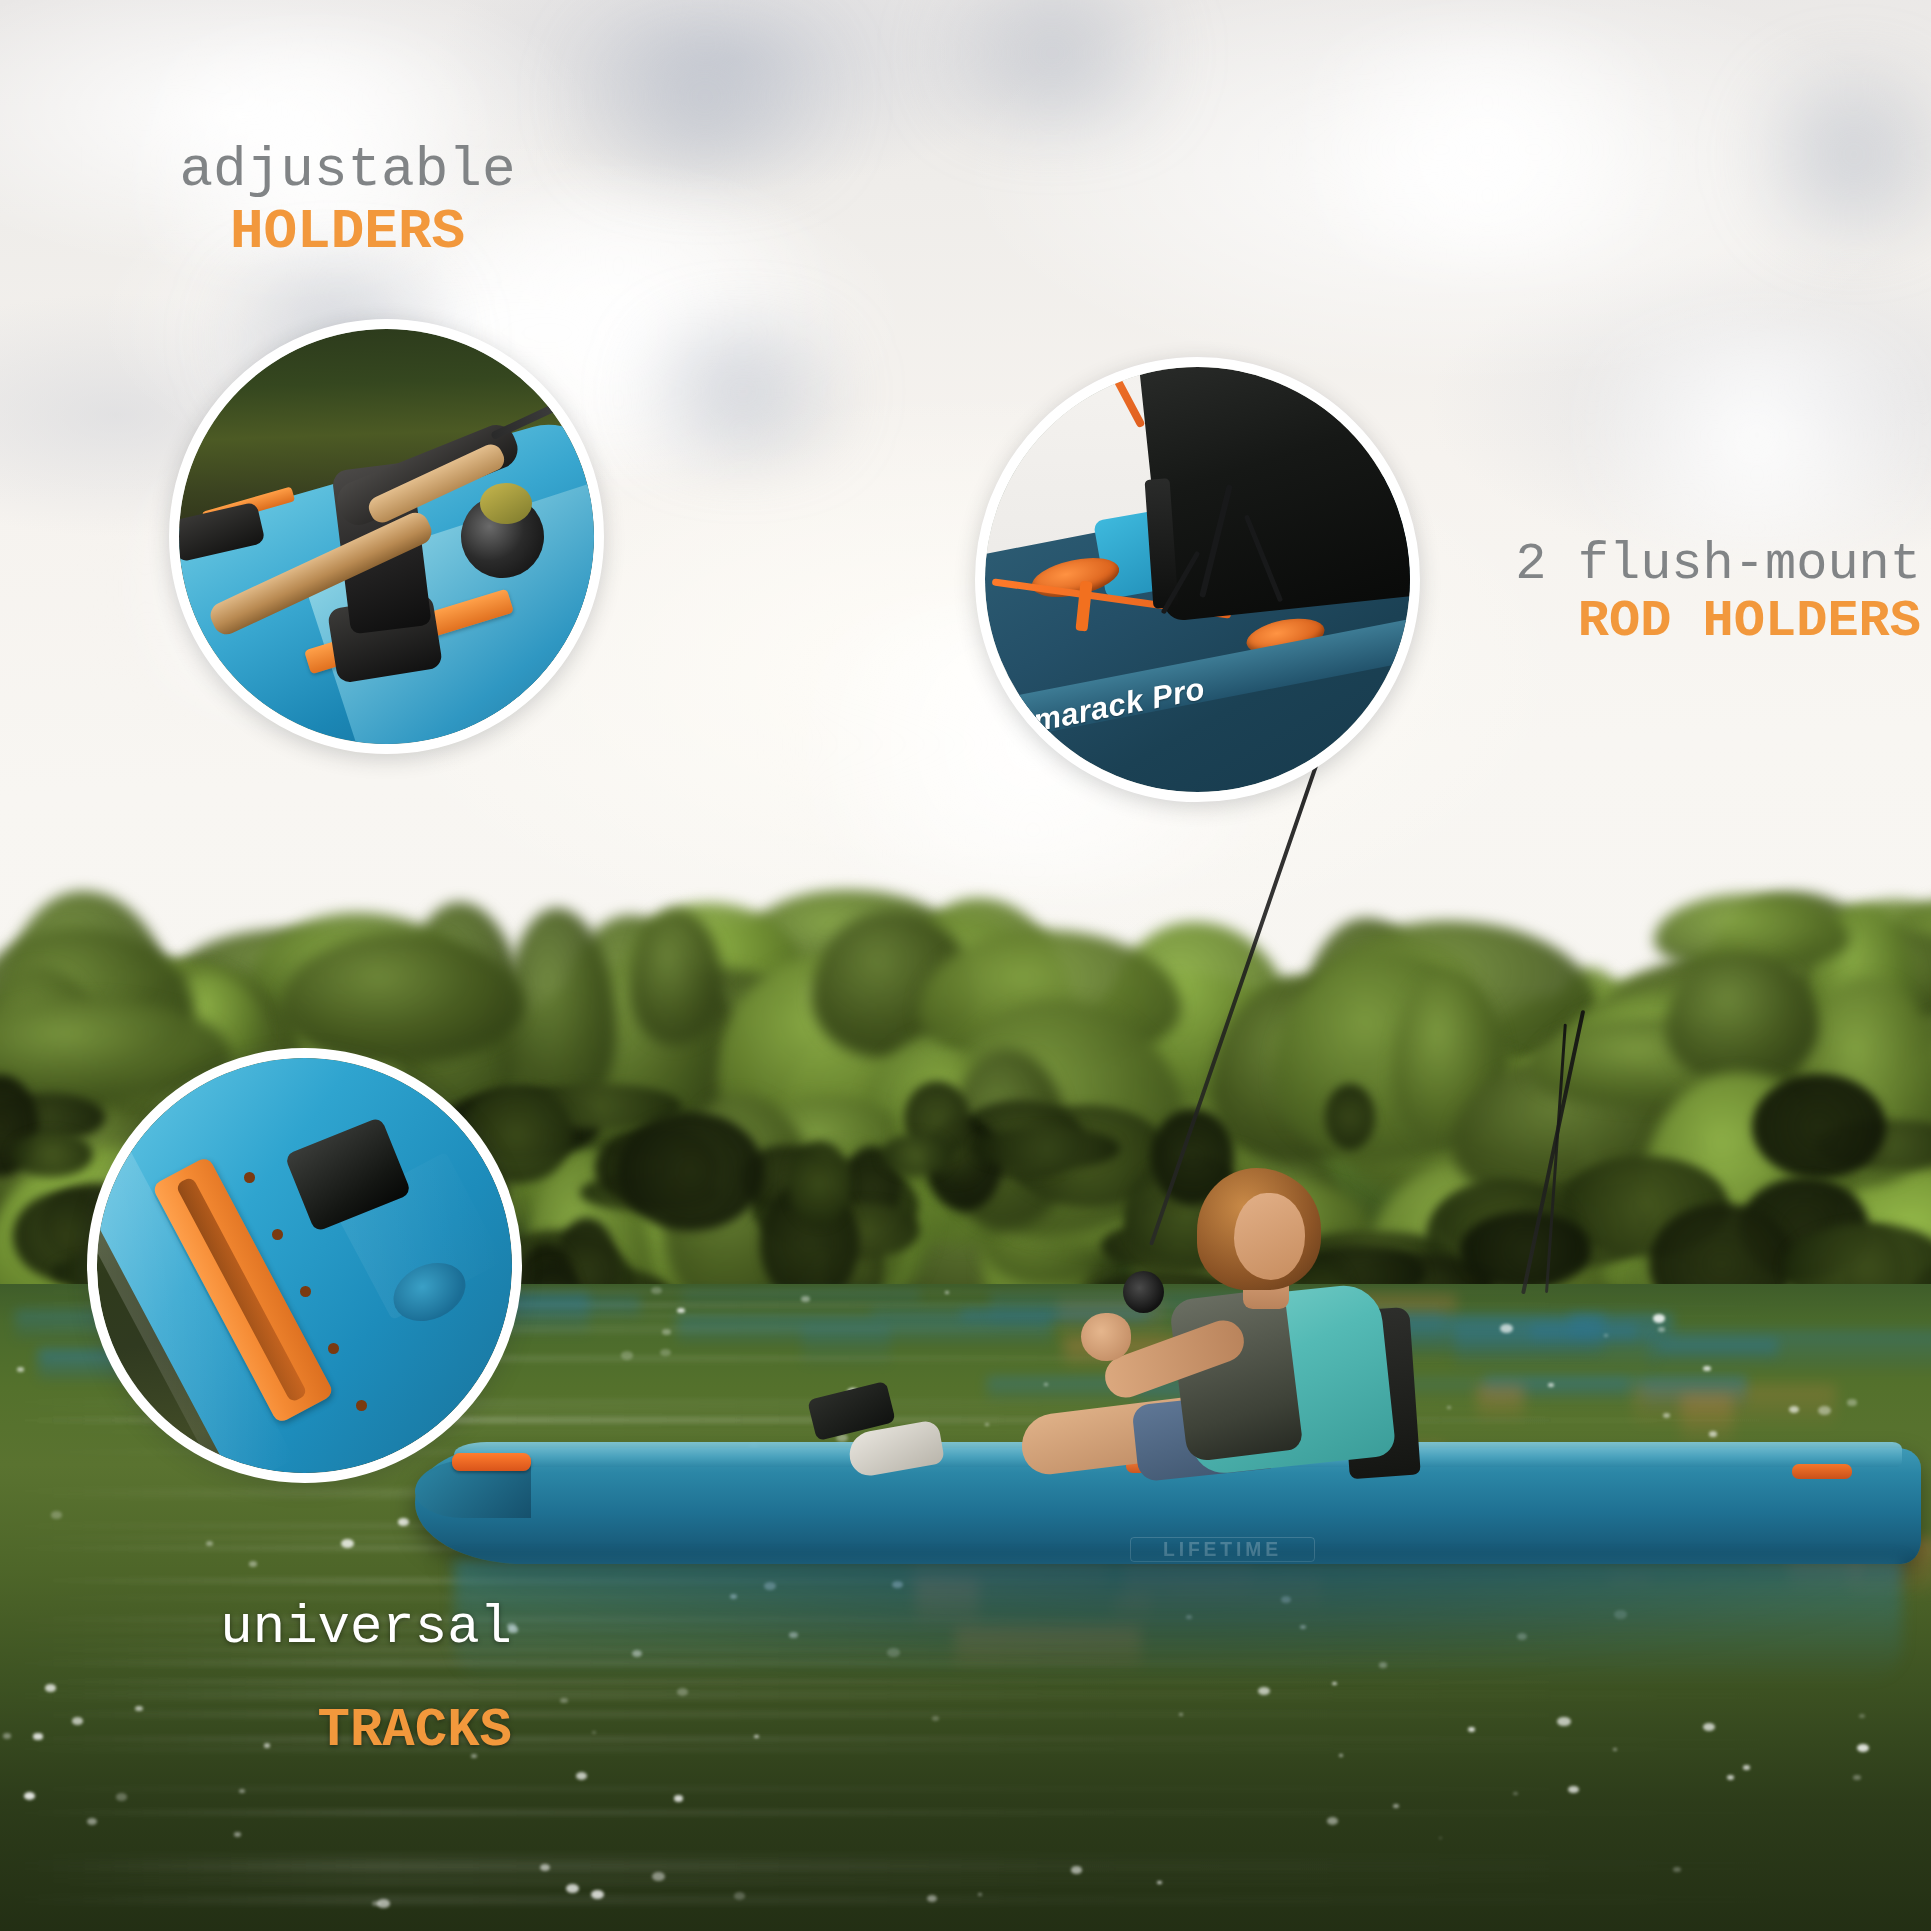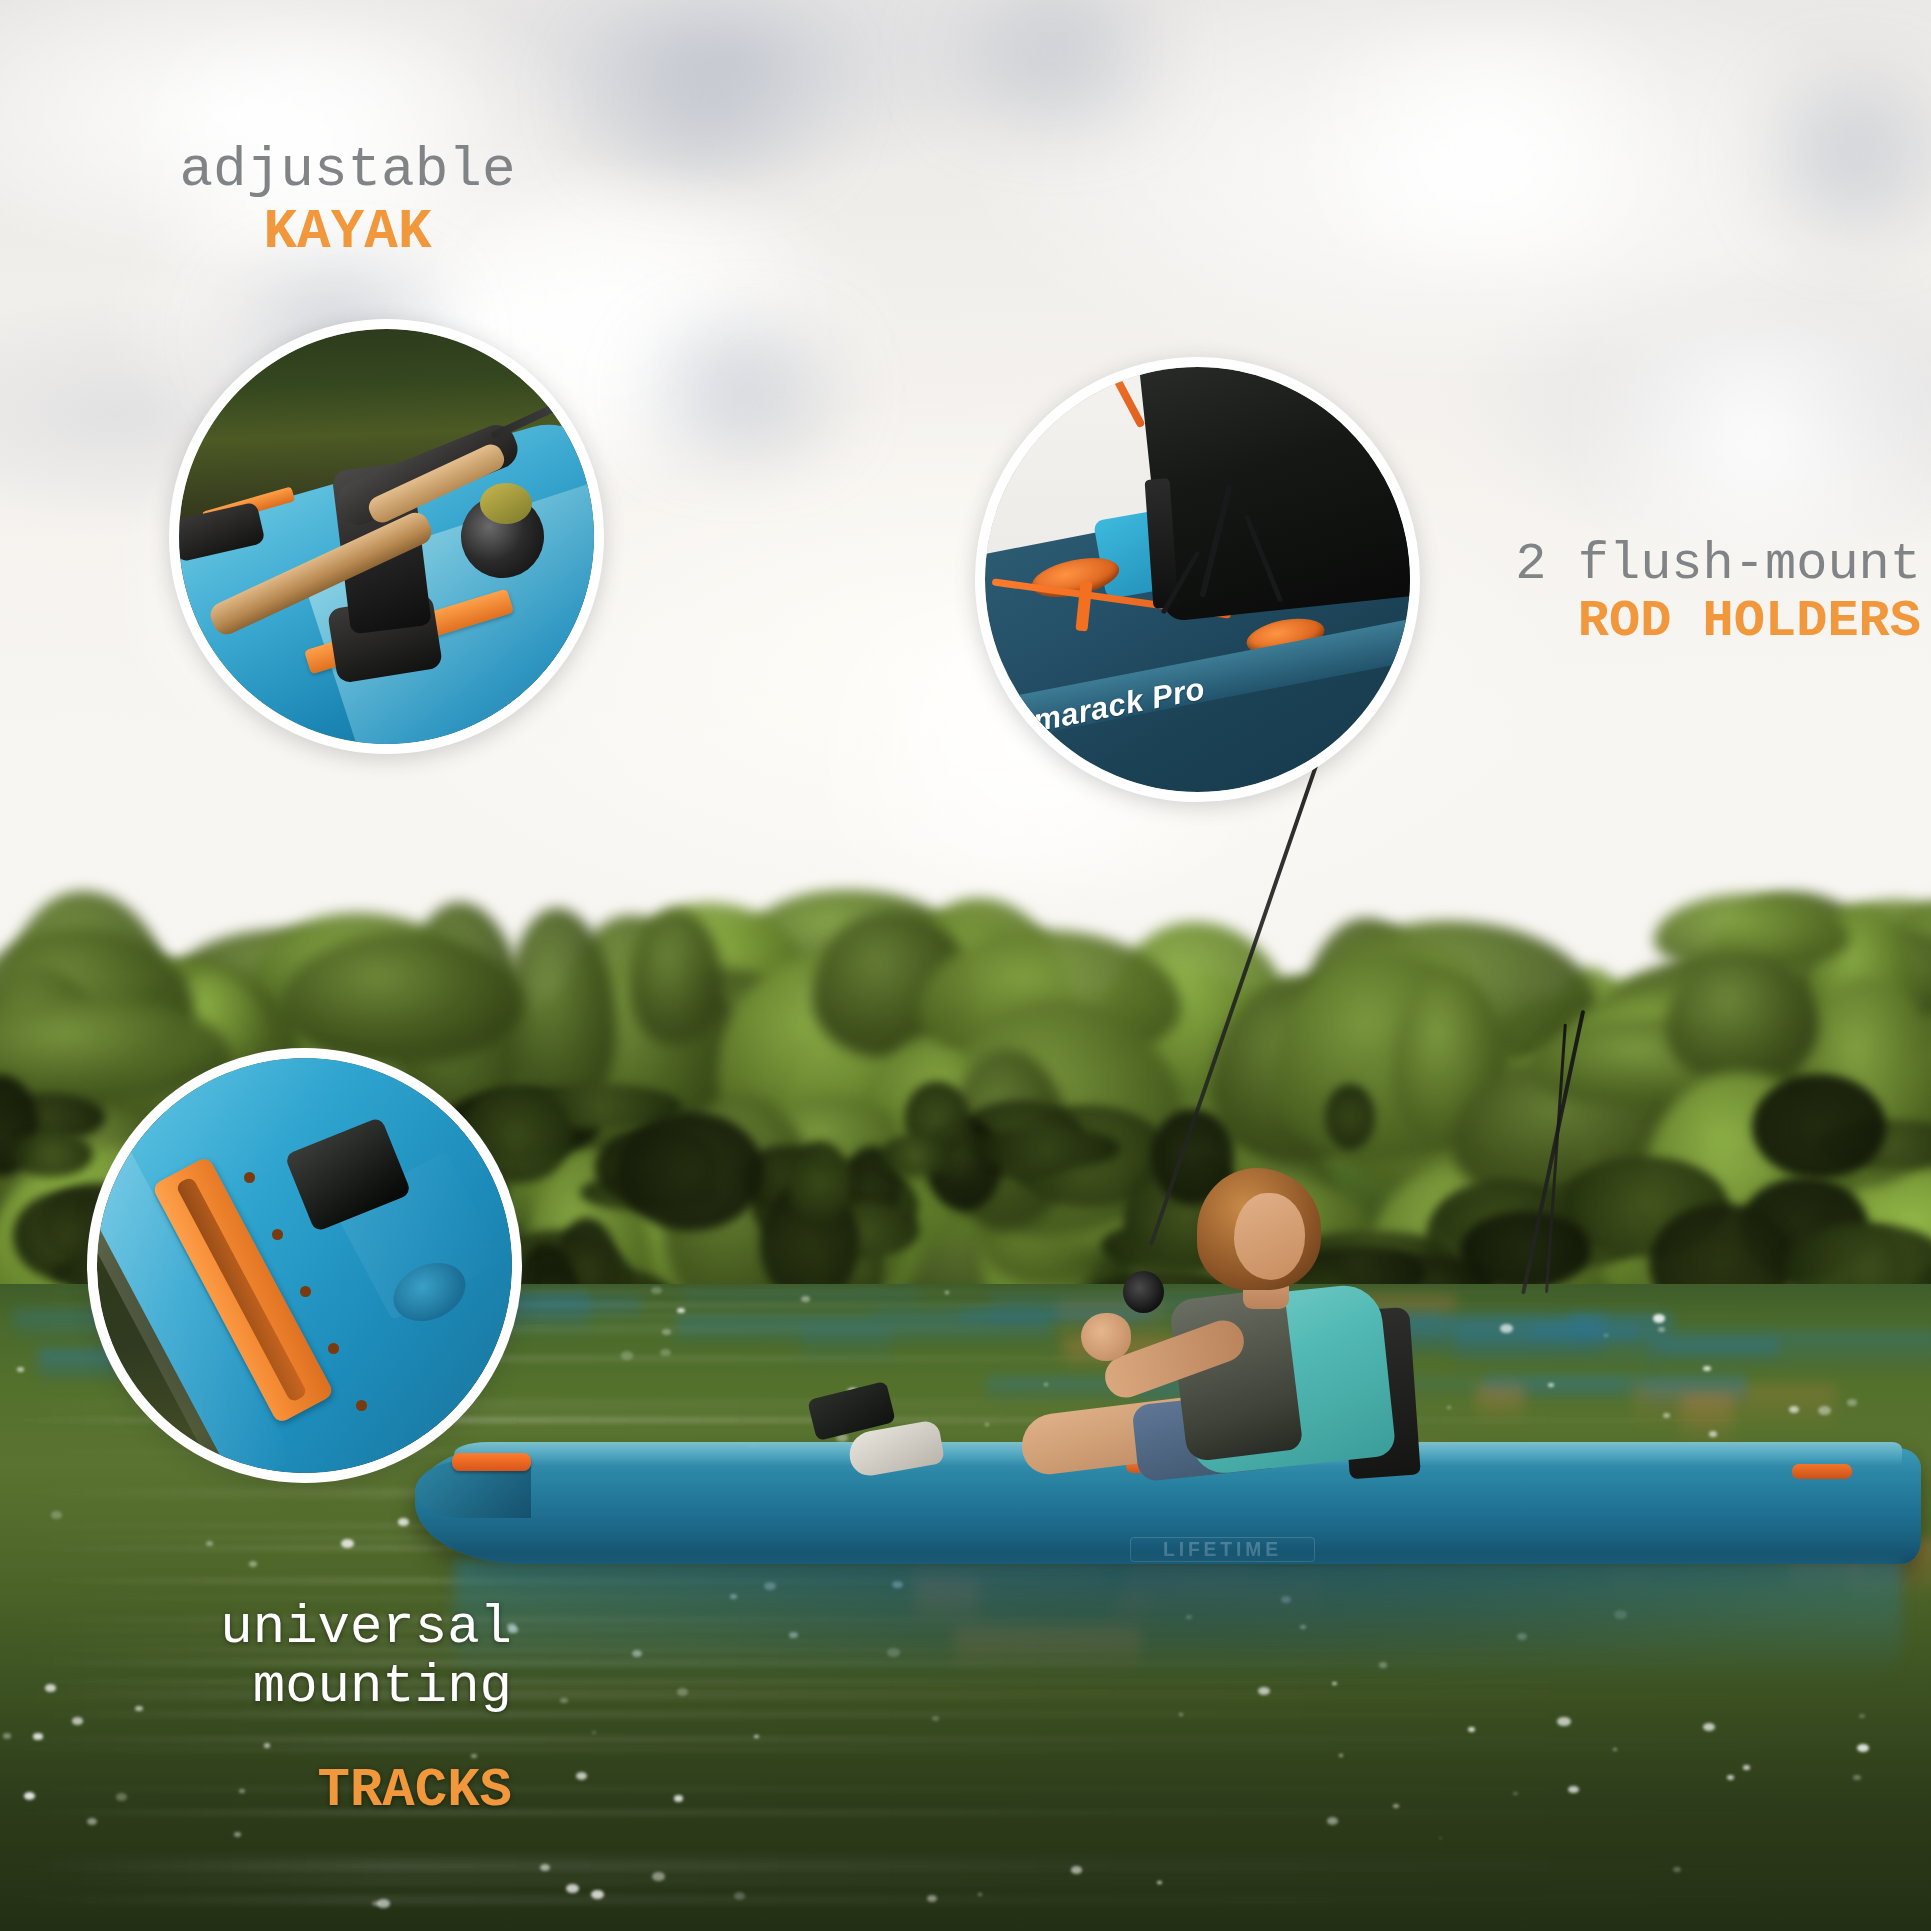--- a/index.html
+++ b/index.html
@@ -1038,28 +1038,27 @@
           <div class="c3-hole" style="left: 203px; top: 228px;"></div>
           <div class="c3-hole" style="left: 231px; top: 285px;"></div>
           <div class="c3-hole" style="left: 259px; top: 342px;"></div>
         </div>
       <div class="c3-cleat"></div>
     </div>
   </div>
 
   <div class="label label-rodholder">
     <span class="ln lab-gray">adjustable</span>
-    <span class="ln lab-orange">KAYAK</span>
+    <span class="ln lab-orange">HOLDERS</span>
   </div>
 
   <div class="label label-rodholders">
     <span class="ln lab-gray">2 flush-mount</span>
     <span class="ln lab-orange">ROD HOLDERS</span>
   </div>
 
   <div class="label label-tracks">
     <span class="ln lab-white">universal</span>
-    <span class="ln lab-white">mounting</span>
     <span class="ln lab-orange">TRACKS</span>
   </div>
 
 </div>
 
 
 </body></html>

